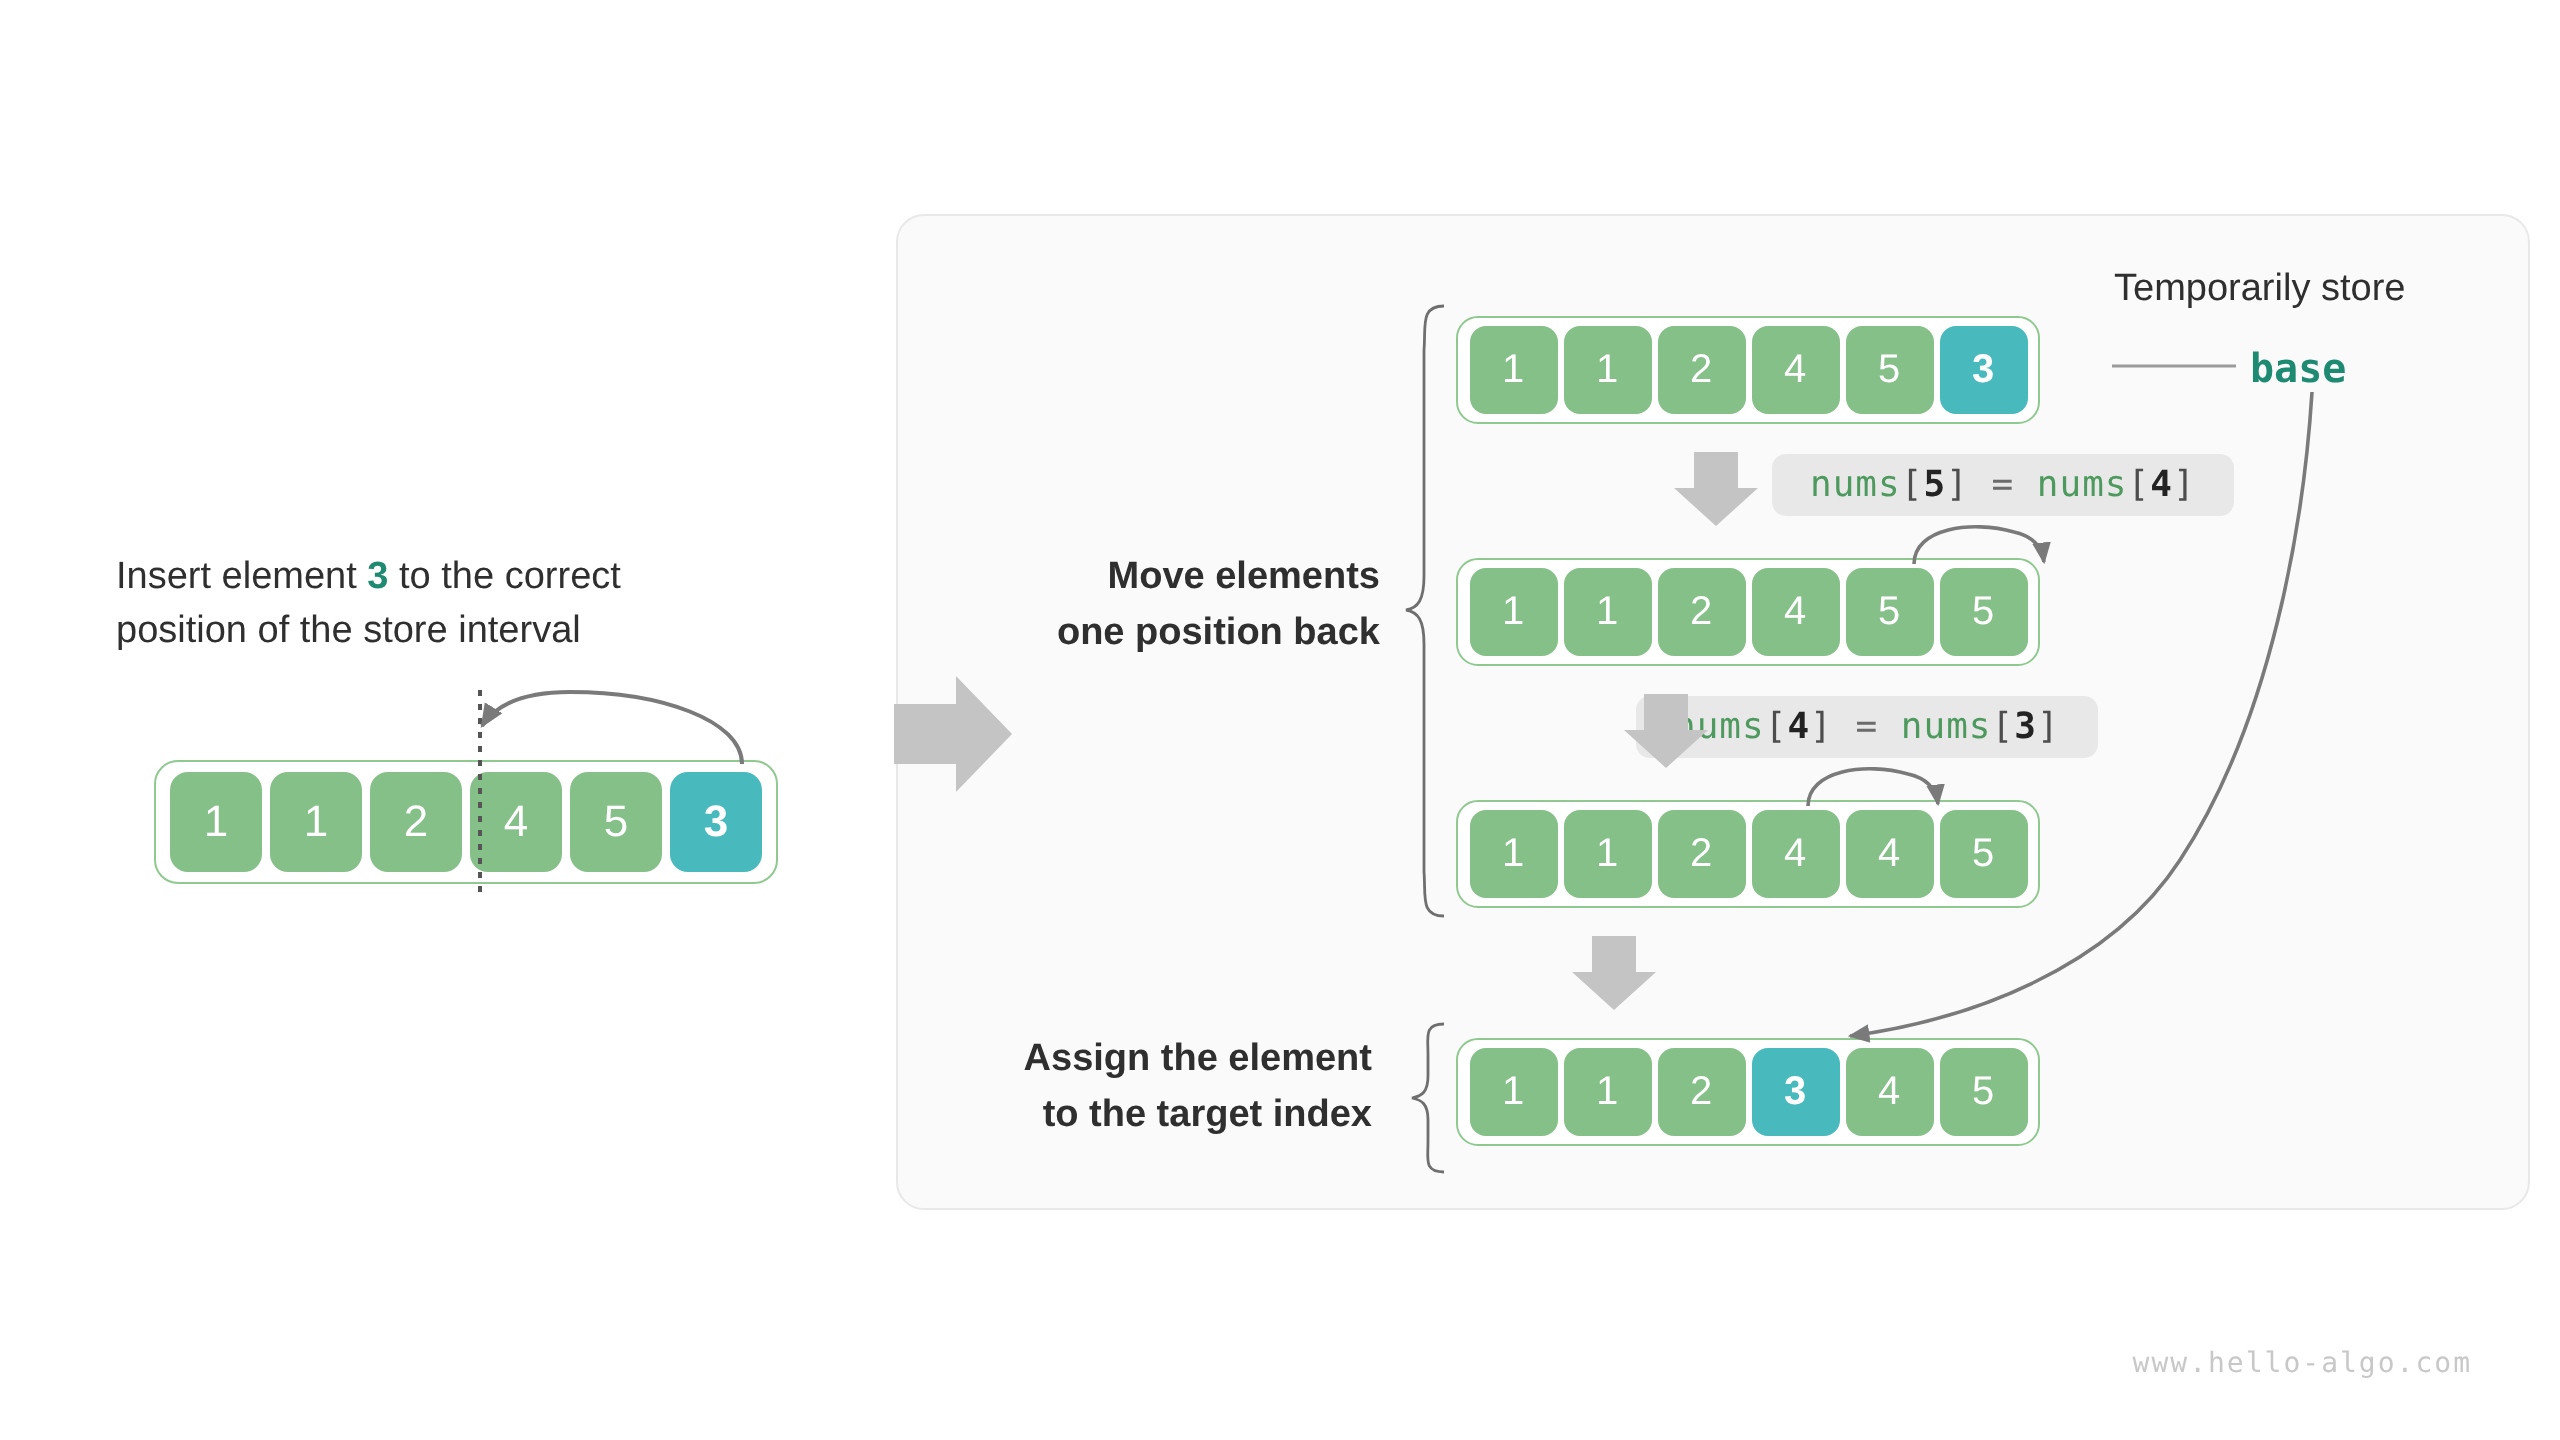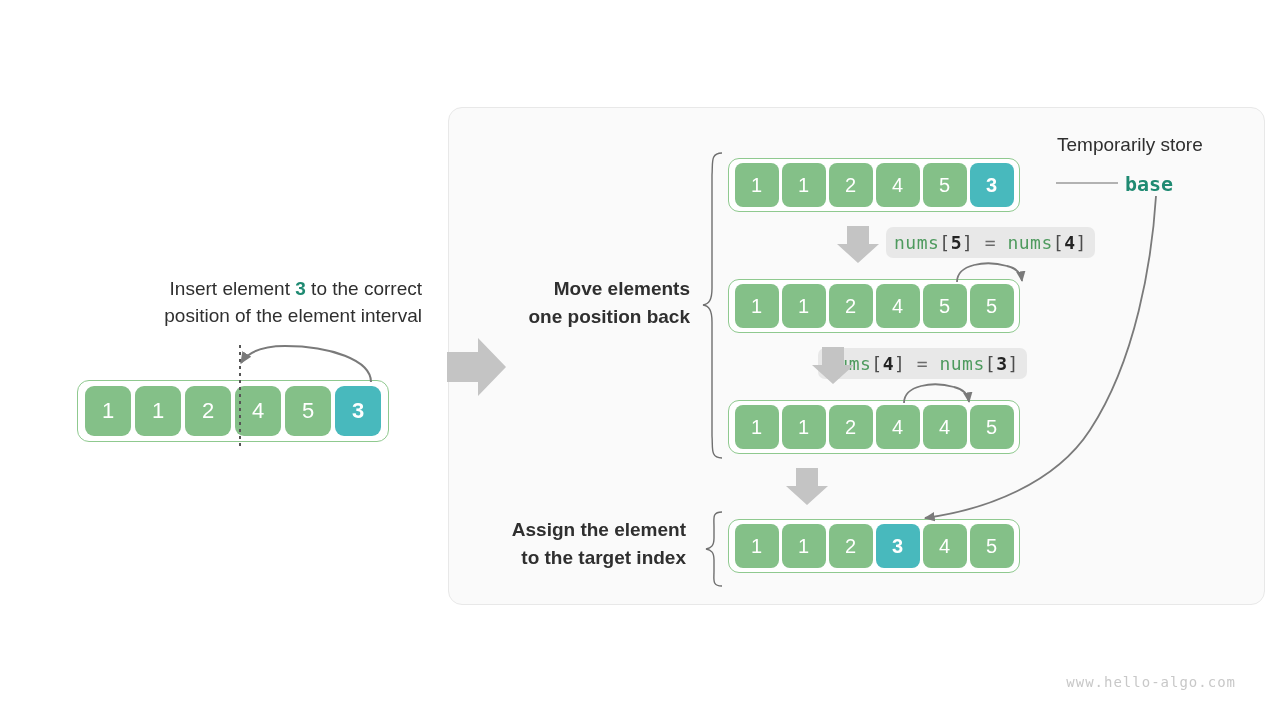--- a/index.html
+++ b/index.html
@@ -68,21 +68,21 @@
     margin: 0 2px;
     font-size: 22px;
     border-radius: 9px;
   }
   
   .caption {
     position: absolute;
     font-size: 19px;
     line-height: 27px;
     color: #2f2f2f;
-    text-align: right;
+    text-align: left;
   }
   .caption .num {
     color: #1f8a72;
     font-weight: 700;
   }
   .side-label {
     position: absolute;
     font-size: 19px;
     line-height: 28px;
     color: #2f2f2f;
@@ -101,21 +101,21 @@
     font-weight: 700;
     color: #1f8a72;
     font-family: "DejaVu Sans Mono", monospace;
     white-space: nowrap;
   }
   
   .code {
     position: absolute;
     background: #e8e8e8;
     border-radius: 7px;
-    padding: 5px 8px;
+    padding: 5px 19px;
     font-family: "DejaVu Sans Mono", monospace;
     font-size: 18px;
     white-space: nowrap;
     color: #5c5c5c;
     letter-spacing: 0.5px;
   }
   .code .fn { color: #4e9a5e; }
   .code .br { color: #4d4d4d; }
   .code .ix { color: #232323; font-weight: 700; }
   .code .eq { color: #6b6b6b; }
@@ -140,21 +140,21 @@
 </style>
 </head>
 <body>
 
 <div class="stage">
 
   <div class="panel"></div>
 
   <div class="caption" style="left:58px; top:275px; width:364px;">
     <span>Insert element </span><span class="num">3</span><span> to the correct</span><br>
-    <span>position of the element interval</span>
+    <span>position of the store interval</span>
   </div>
 
   <div class="array big" style="left:77px; top:380px;">
     <div class="cell">1</div>
     <div class="cell">1</div>
     <div class="cell">2</div>
     <div class="cell">4</div>
     <div class="cell">5</div>
     <div class="cell hl">3</div>
   </div>

